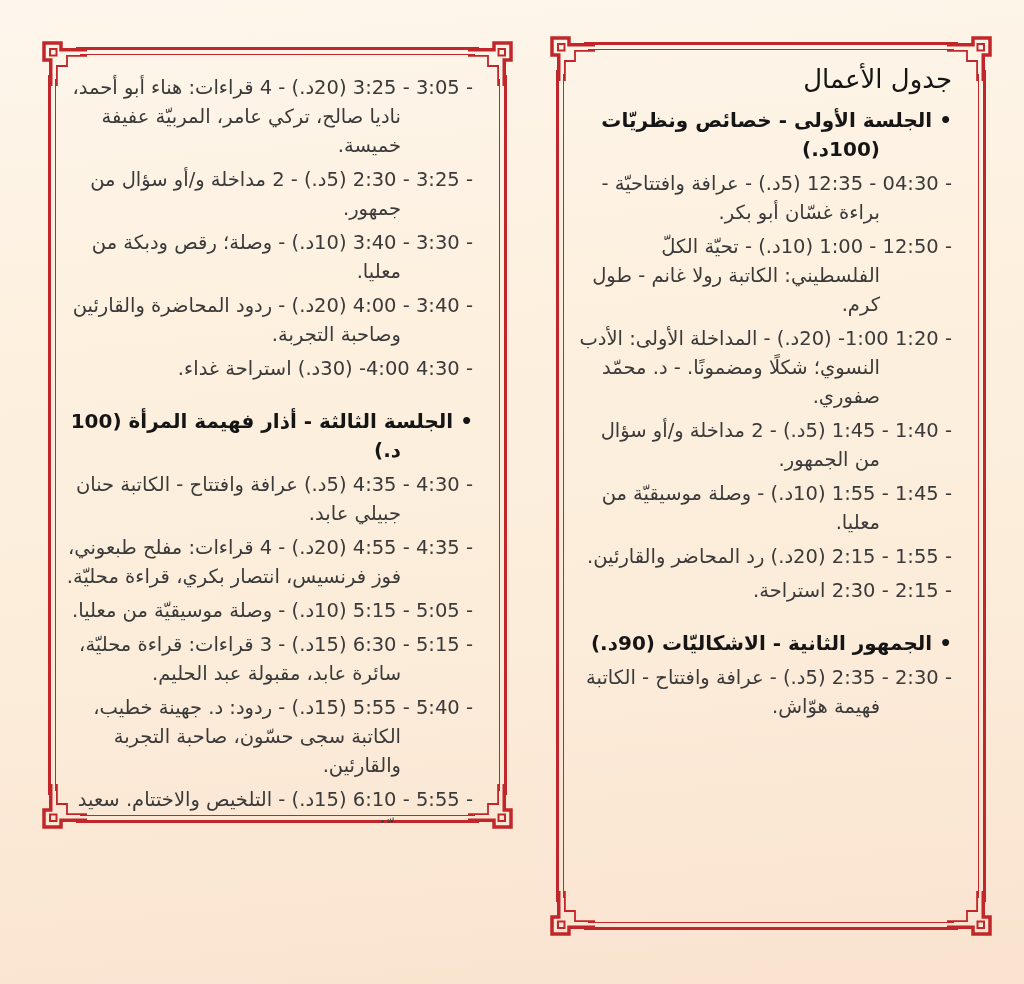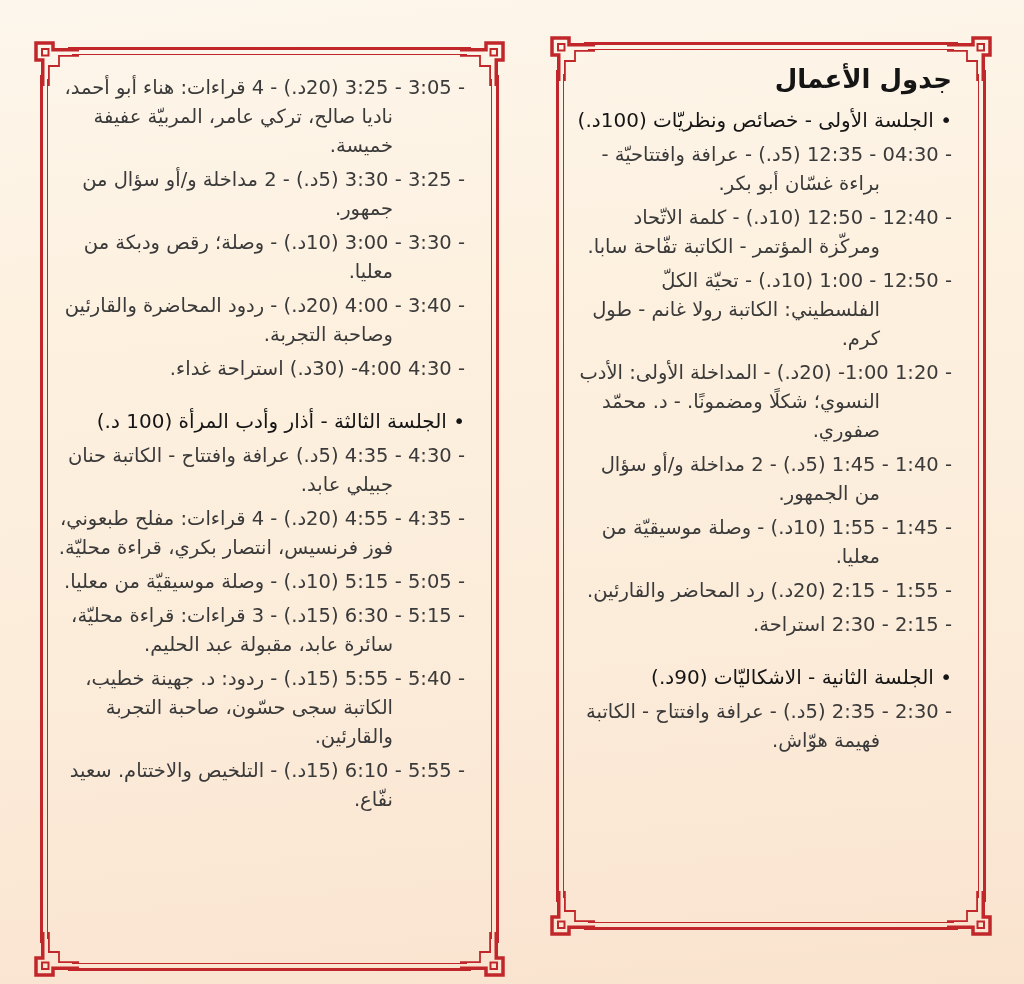--- a/index.html
+++ b/index.html
@@ -24,60 +24,59 @@
   .i-bottom{bottom:7px;left:32px;right:32px;height:0;border-top:1.8px solid var(--red);}
   .i-left  {left:7px;top:32px;bottom:32px;width:0;border-left:1.8px solid var(--red);}
   .i-right {right:7px;top:32px;bottom:32px;width:0;border-left:1.8px solid var(--red);}
   .corner{position:absolute;width:48px;height:48px;}
   .c-tl{top:-9px;left:-9px;}
   .c-tr{top:-9px;right:-9px;transform:scaleX(-1);}
   .c-bl{bottom:-9px;left:-9px;transform:scaleY(-1);}
   .c-br{bottom:-9px;right:-9px;transform:scale(-1,-1);}
 
   .panel-title{
-    font-weight:bold;color:#151515;font-size:26px;line-height:34px;
+    font-weight:normal;color:#151515;font-size:26px;line-height:34px;
     margin:0 0 10px 0;letter-spacing:0;
   }
   .list{display:block;}
   .item{
     font-size:19.5px;line-height:29px;
     padding-right:72px;text-indent:-72px;
     margin:0 0 5px 0;
     unicode-bidi:plaintext;
   }
   .item .bullet{display:inline;}
   .entry{color:#3a3a3a;}
-  .session{font-weight:normal;color:#151515;font-size:20px;}
+  .session{font-weight:bold;color:#151515;font-size:20px;}
   .gap{margin-top:24px;}
 </style>
 </head>
 <body>
 
 <div class="frame" id="frame-right" style="--red:#c1272a;left:556px;top:42px;width:430px;height:888px;">
   <div class="edge e-top"></div>
   <div class="edge e-bottom"></div>
   <div class="edge e-left"></div>
   <div class="edge e-right"></div>
   <div class="edge i-top"></div>
   <div class="edge i-bottom"></div>
   <div class="edge i-left"></div>
   <div class="edge i-right"></div>
   <div class="content" style="padding:20px 34px 0 18px;">
     <div class="panel-title">جدول الأعمال</div>
     <div class="list">
         <div class="item session"><span class="bullet">•</span>  <span>الجلسة الأولى - خصائص ونظريّات (100د.)</span></div>
         <div class="item entry"><span class="bullet">-</span>  <span>04:30 - 12:35 (5د.) - عرافة وافتتاحيّة - براءة غسّان أبو بكر.</span></div>
-        <div class="item entry"><span class="bullet">-</span>  <span>12:40 - 12:50 (10د.) - كلمة الاتّحاد ومركّزة المؤتمر - الكاتبة تفّاحة سابا.</span></div>
         <div class="item entry"><span class="bullet">-</span>  <span>12:50 - 1:00 (10د.) - تحيّة الكلّ الفلسطيني: الكاتبة رولا غانم - طول كرم.</span></div>
         <div class="item entry"><span class="bullet">-</span>  <span>⁦-1:00 1:20⁩ (20د.) - المداخلة الأولى: الأدب النسوي؛ شكلًا ومضمونًا. - د. محمّد صفوري.</span></div>
         <div class="item entry"><span class="bullet">-</span>  <span>1:40 - 1:45 (5د.) - 2 مداخلة و/أو سؤال من الجمهور.</span></div>
         <div class="item entry"><span class="bullet">-</span>  <span>1:45 - 1:55 (10د.) - وصلة موسيقيّة من معليا.</span></div>
         <div class="item entry"><span class="bullet">-</span>  <span>1:55 - 2:15 (20د.) رد المحاضر والقارئين.</span></div>
         <div class="item entry"><span class="bullet">-</span>  <span>2:15 - 2:30 استراحة.</span></div>
-        <div class="item session gap"><span class="bullet">•</span>  <span>الجلسة الثانية -  الاشكاليّات (90د.)</span></div>
+        <div class="item session gap"><span class="bullet">•</span>  <span>الجمهور الثانية -  الاشكاليّات (90د.)</span></div>
         <div class="item entry"><span class="bullet">-</span>  <span>2:30 - 2:35 (5د.) - عرافة وافتتاح - الكاتبة فهيمة هوّاش.</span></div>
       </div>
   </div>
 <svg viewBox="0 0 48 48" class="corner c-tl">
       <path d="M48 11.75 H22 V5 H5 V22 H11.75 V48" fill="none" stroke="#c1272a" stroke-width="3.5"></path>
       <path d="M48 17.9 H28 V28 H17.9 V48" fill="none" stroke="#c1272a" stroke-width="1.8"></path>
       <rect x="11" y="11" width="6.5" height="6.5" fill="none" stroke="#c1272a" stroke-width="2"></rect>
     </svg>
     <svg viewBox="0 0 48 48" class="corner c-tr">
       <path d="M48 11.75 H22 V5 H5 V22 H11.75 V48" fill="none" stroke="#c1272a" stroke-width="3.5"></path>
@@ -89,37 +88,37 @@
       <path d="M48 17.9 H28 V28 H17.9 V48" fill="none" stroke="#c1272a" stroke-width="1.8"></path>
       <rect x="11" y="11" width="6.5" height="6.5" fill="none" stroke="#c1272a" stroke-width="2"></rect>
     </svg>
     <svg viewBox="0 0 48 48" class="corner c-br">
       <path d="M48 11.75 H22 V5 H5 V22 H11.75 V48" fill="none" stroke="#c1272a" stroke-width="3.5"></path>
       <path d="M48 17.9 H28 V28 H17.9 V48" fill="none" stroke="#c1272a" stroke-width="1.8"></path>
       <rect x="11" y="11" width="6.5" height="6.5" fill="none" stroke="#c1272a" stroke-width="2"></rect>
     </svg>
   </div>
 
-<div class="frame" id="frame-left" style="--red:#c1272a;left:40px;top:47px;width:459px;height:924px;">
+<div class="frame" id="frame-left" style="--red:#c1272a;left:48px;top:47px;width:459px;height:776px;">
   <div class="edge e-top"></div>
   <div class="edge e-bottom"></div>
   <div class="edge e-left"></div>
   <div class="edge e-right"></div>
   <div class="edge i-top"></div>
   <div class="edge i-bottom"></div>
   <div class="edge i-left"></div>
   <div class="edge i-right"></div>
   <div class="content" style="padding:26px 34px 0 18px;">
     <div class="list">
         <div class="item entry"><span class="bullet">-</span>  <span>3:05 - 3:25 (20د.) - 4 قراءات: هناء أبو أحمد، ناديا صالح، تركي عامر، المربيّة عفيفة خميسة.</span></div>
-        <div class="item entry"><span class="bullet">-</span>  <span>3:25 - 3:30 (5د.) - 2 مداخلة و/أو سؤال من جمهور.</span></div>
-        <div class="item entry"><span class="bullet">-</span>  <span>3:30 - 3:00 (10د.) - وصلة؛ رقص ودبكة من معليا.</span></div>
+        <div class="item entry"><span class="bullet">-</span>  <span>3:25 - 2:30 (5د.) - 2 مداخلة و/أو سؤال من جمهور.</span></div>
+        <div class="item entry"><span class="bullet">-</span>  <span>3:30 - 3:40 (10د.) - وصلة؛ رقص ودبكة من معليا.</span></div>
         <div class="item entry"><span class="bullet">-</span>  <span>3:40 - 4:00 (20د.) - ردود المحاضرة والقارئين وصاحبة التجربة.</span></div>
         <div class="item entry"><span class="bullet">-</span>  <span>⁦-4:00 4:30⁩ (30د.) استراحة غداء.</span></div>
-        <div class="item session gap"><span class="bullet">•</span>  <span>الجلسة الثالثة - أذار وأدب المرأة (100 د.)</span></div>
+        <div class="item session gap"><span class="bullet">•</span>  <span>الجلسة الثالثة - أذار فهيمة المرأة (100 د.)</span></div>
         <div class="item entry"><span class="bullet">-</span>  <span>4:30 - 4:35 (5د.) عرافة وافتتاح - الكاتبة حنان جبيلي عابد.</span></div>
         <div class="item entry"><span class="bullet">-</span>  <span>4:35 - 4:55 (20د.) - 4 قراءات: مفلح طبعوني، فوز فرنسيس، انتصار بكري، قراءة محليّة.</span></div>
         <div class="item entry"><span class="bullet">-</span>  <span>5:05 - 5:15 (10د.) - وصلة موسيقيّة من معليا.</span></div>
         <div class="item entry"><span class="bullet">-</span>  <span>5:15 - 6:30 (15د.) - 3 قراءات: قراءة محليّة، سائرة عابد، مقبولة عبد الحليم.</span></div>
         <div class="item entry"><span class="bullet">-</span>  <span>5:40 - 5:55 (15د.) - ردود: د. جهينة خطيب، الكاتبة سجى حسّون، صاحبة التجربة والقارئين.</span></div>
         <div class="item entry"><span class="bullet">-</span>  <span>5:55 - 6:10 (15د.) - التلخيص والاختتام. سعيد نفّاع.</span></div>
       </div>
 
   </div>
 <svg viewBox="0 0 48 48" class="corner c-tl">

